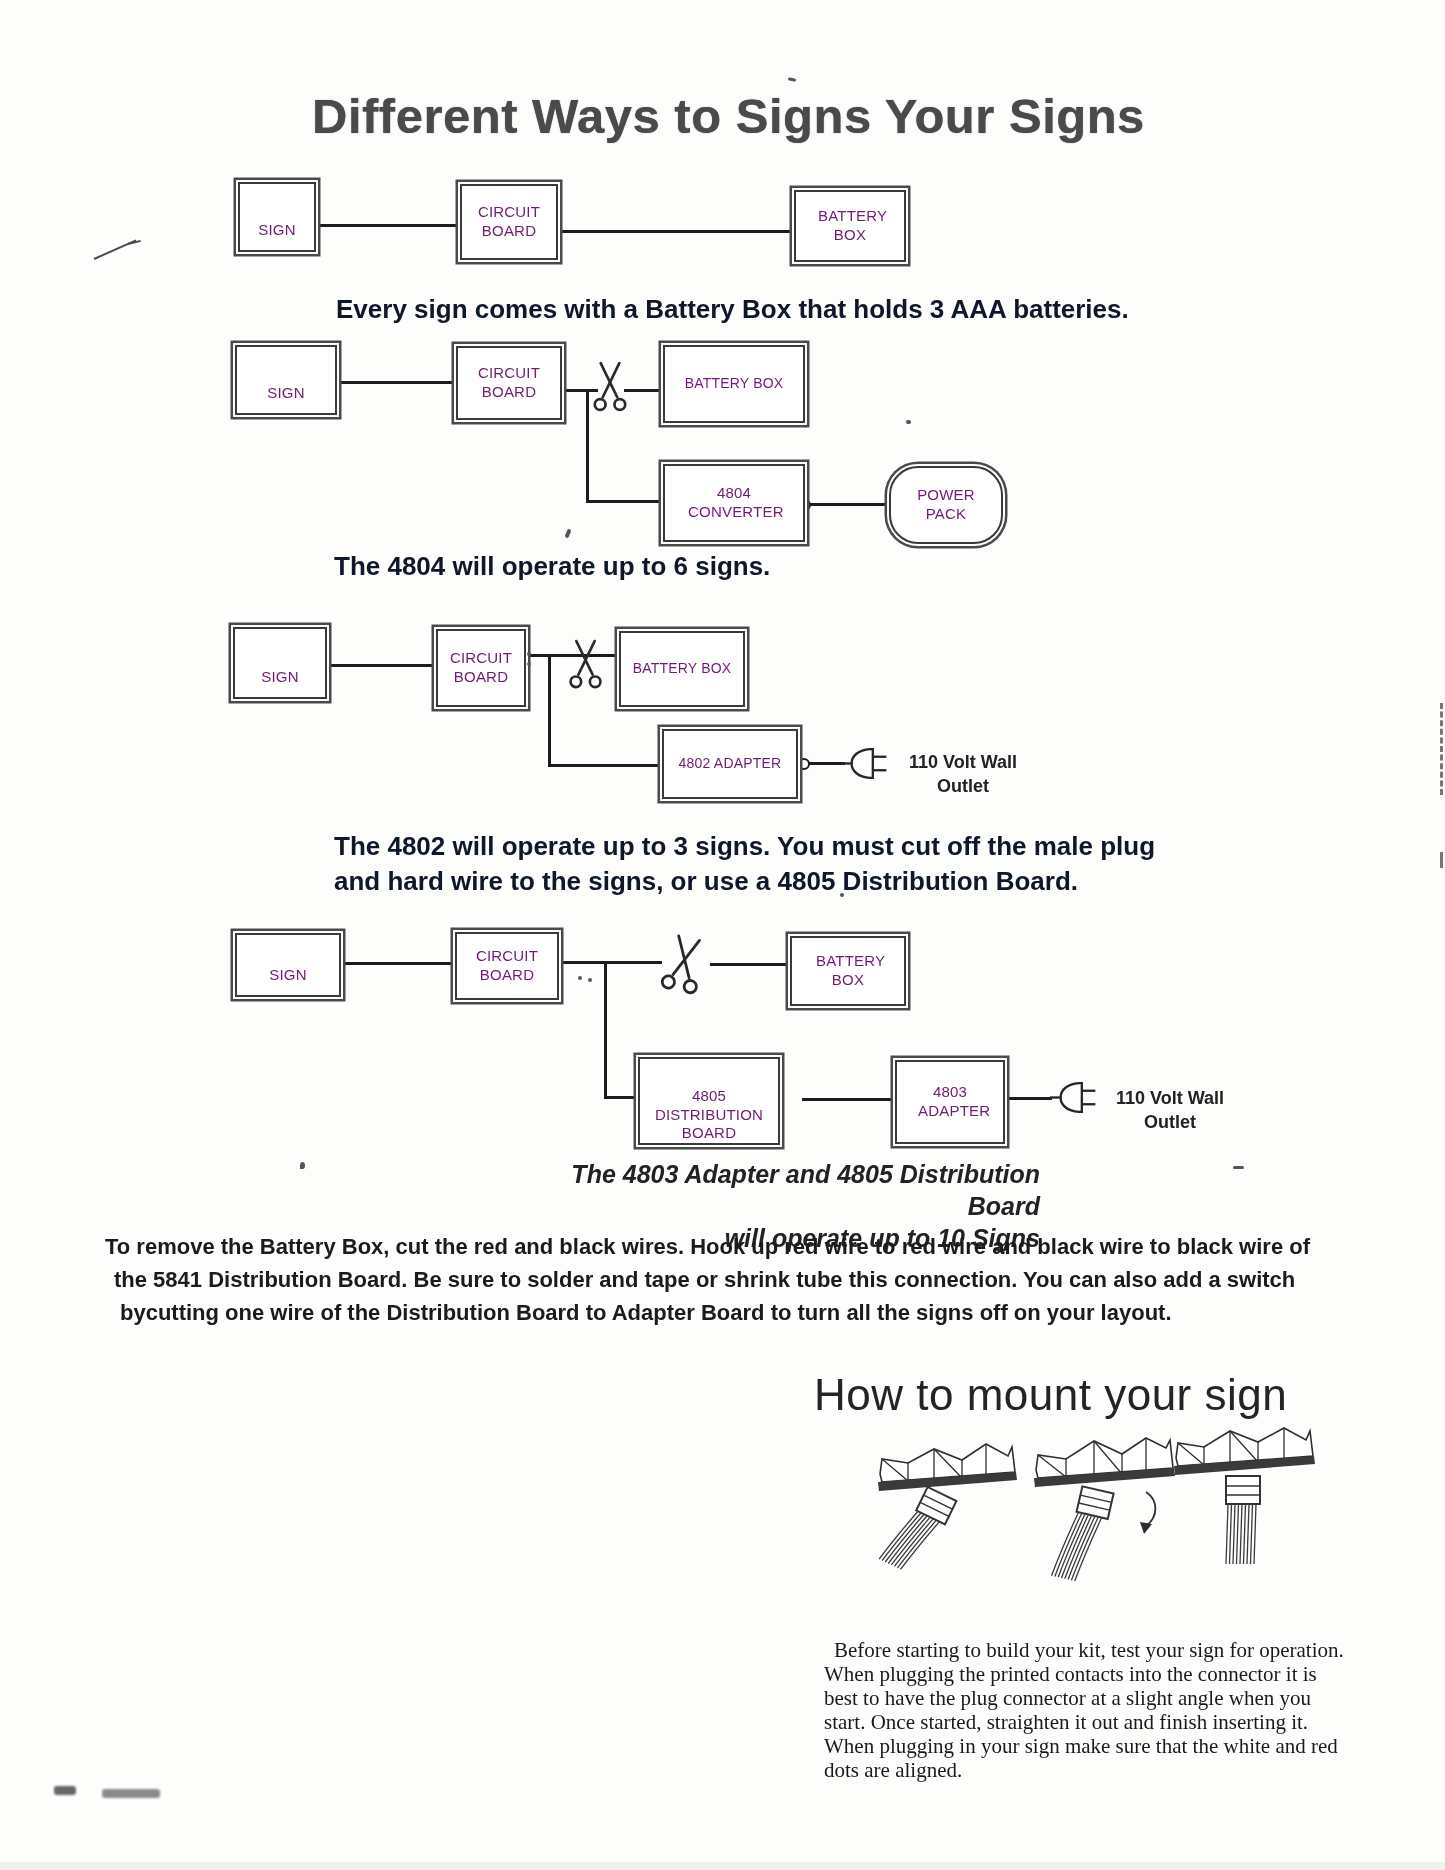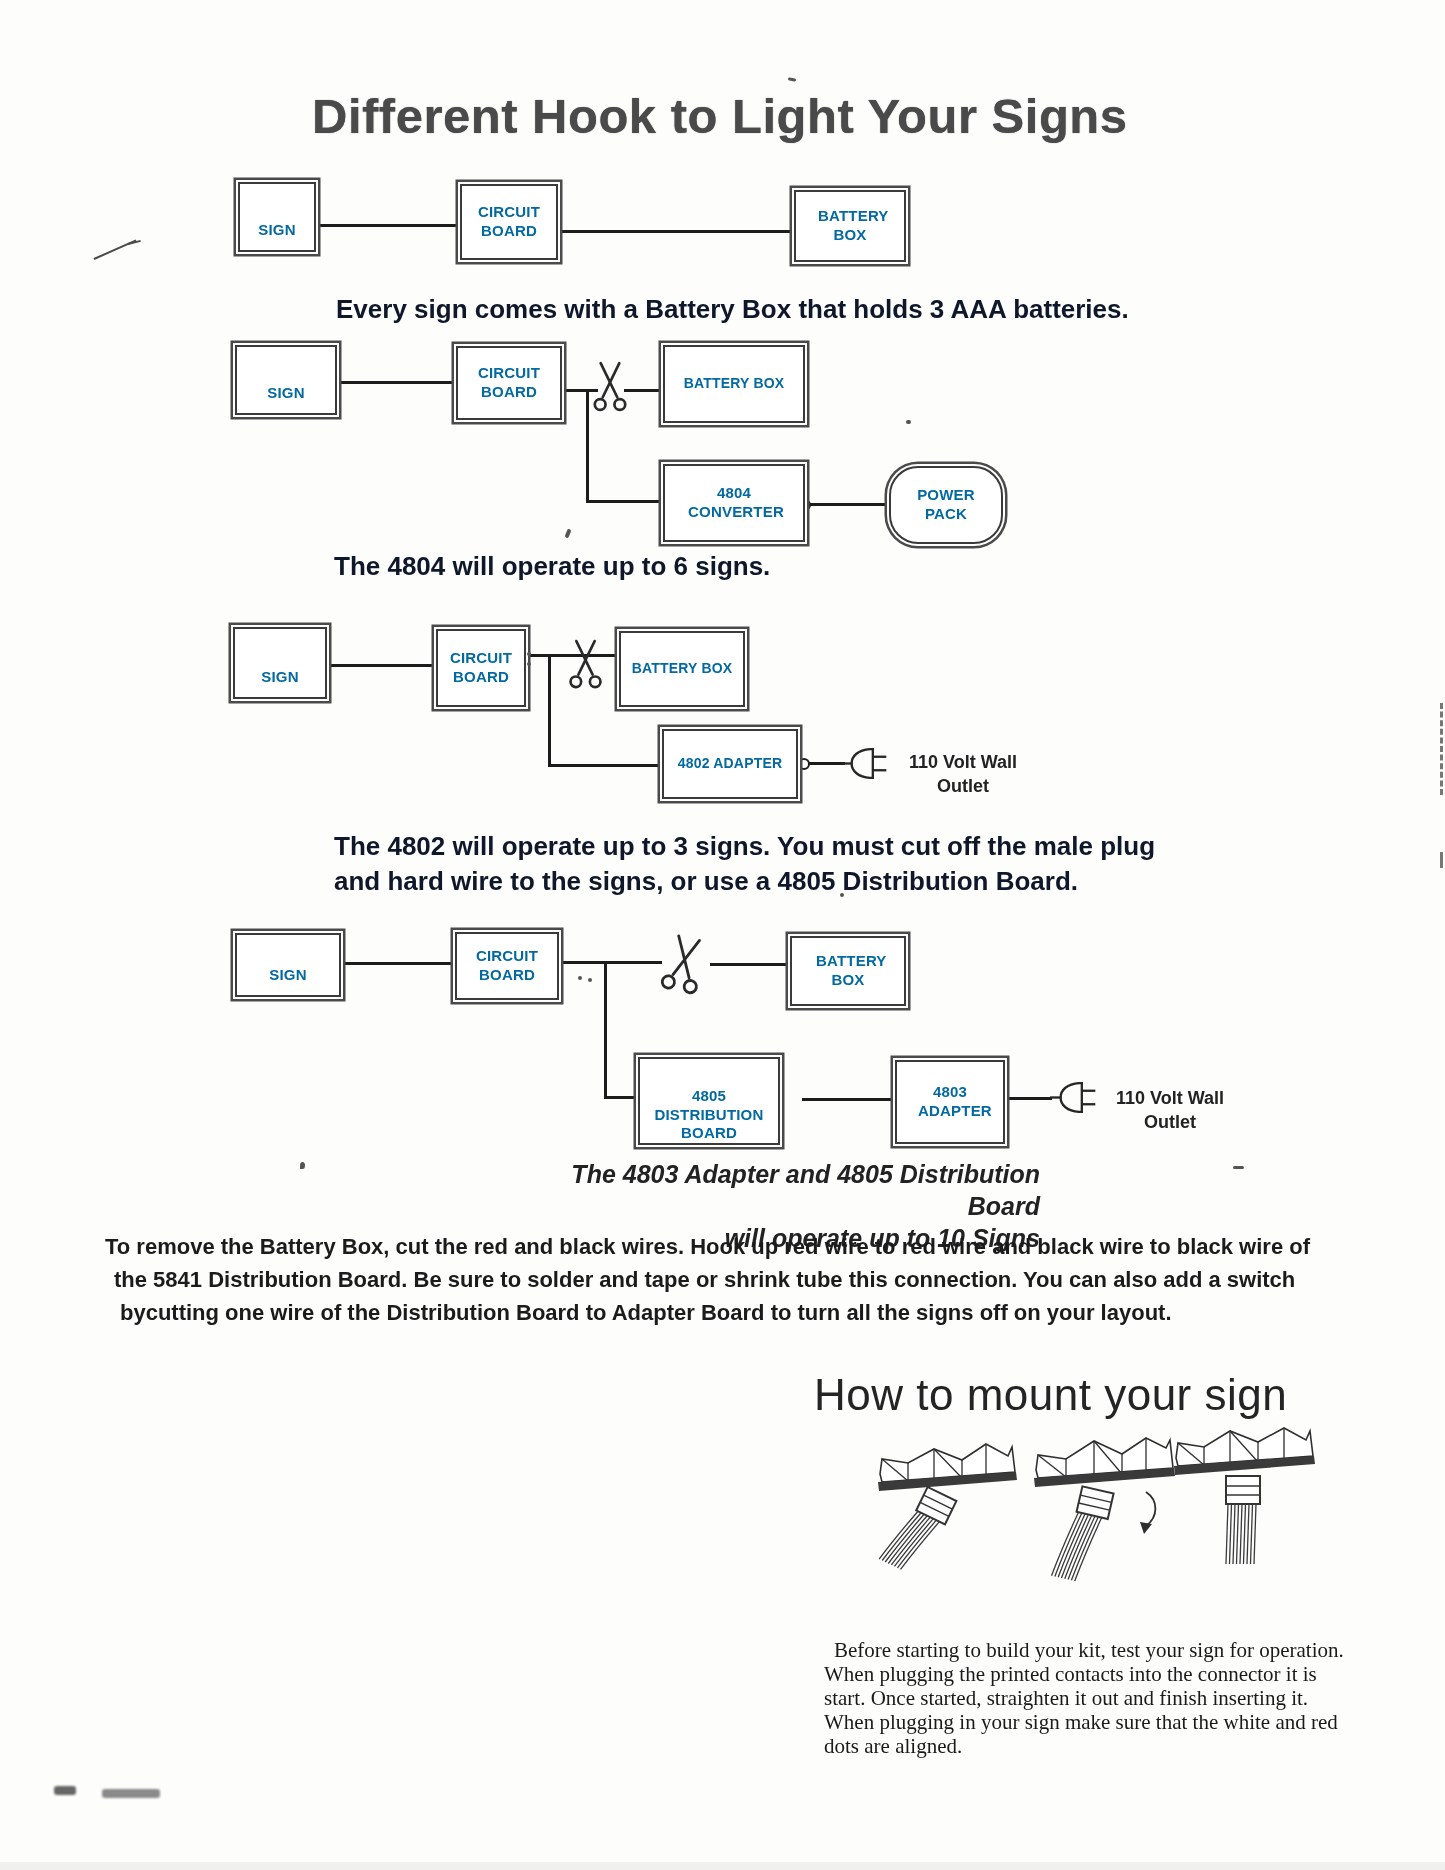--- a/index.html
+++ b/index.html
@@ -5,21 +5,21 @@
   html,body{margin:0;padding:0;background:#e8e8e6;}
   .page{position:relative;width:1445px;height:1870px;margin:0 auto;background:#fdfdfc;
         font-family:"Liberation Sans",sans-serif;color:#1f1f1f;overflow:hidden;}
   .title{position:absolute;font-size:49px;font-weight:800;color:#4a4a4a;letter-spacing:.5px;
          text-shadow:0 0 1px #5a5a5a;}
   .howto-title{position:absolute;font-size:44px;font-weight:400;color:#242424;letter-spacing:.5px;}
   .dbox{position:absolute;background:#fff;border:2.5px solid #3a3a3a;
         box-shadow:0 0 0 2px #fff,0 0 0 4.5px #4a4a4a;
         display:flex;align-items:center;justify-content:center;text-align:center;}
   .dbox.low{align-items:flex-end;padding-bottom:10px;box-sizing:border-box;}
-  .lbl{font-size:15px;font-weight:700;letter-spacing:.2px;color:#0369a1;line-height:1.25;}
+  .lbl{font-size:15px;font-weight:400;letter-spacing:.2px;color:#701a75;line-height:1.25;}
   .one{white-space:nowrap;font-size:14px;}
   .w60{max-width:64px;}
   .w90{max-width:92px;}
   .hline{position:absolute;height:3px;background:#1c1c1c;}
   .vline{position:absolute;width:3px;background:#1c1c1c;}
   .cap{position:absolute;font-size:26px;font-weight:600;color:#0f172a;}
   .cap-italic{position:absolute;font-size:25px;font-weight:600;font-style:italic;color:#222;
               text-align:right;line-height:32px;}
   .note{position:absolute;font-size:22px;font-weight:600;color:#1b1b1b;}
   .outlet{position:absolute;font-size:18px;font-weight:700;color:#222;text-align:center;line-height:24px;}
@@ -32,21 +32,21 @@
   .smudge{position:absolute;background:#8a8a8a;border-radius:3px;filter:blur(1.2px);}
   .edge-dash{position:absolute;border-left:3px dashed #777;}
   .bottom-strip{position:absolute;left:0;right:0;bottom:0;height:8px;background:#f0f0ee;}
   svg{display:block;}
 </style>
 </head>
 <body>
 
 <div class="page">
 
-  <div class="title" style="left:312px;top:88px;">Different Hook to Light Your Signs</div>
+  <div class="title" style="left:312px;top:88px;">Different Ways to Signs Your Signs</div>
 
   <div class="hline" style="left:316px;top:224px;width:146px;"></div>
   <div class="hline" style="left:554px;top:230px;width:242px;"></div>
   <div class="dbox low" style="left:238px;top:182px;width:78px;height:70px;">
     <span class="lbl">SIGN</span>
   </div>
   <div class="dbox" style="left:460px;top:184px;width:94px;height:72px;">
     <span class="lbl w60">CIRCUIT BOARD</span>
   </div>
   <div class="dbox" style="left:794px;top:190px;width:108px;height:68px;">
@@ -285,20 +285,21 @@
             <path d="M82.5 86 l -2 60"></path>
             <path d="M86 86 l -2 60"></path>
         </g>
       </g>
     </svg>
   </div>
 
   <div class="mount-note" style="left:824px;top:1638px;width:545px;">
     <div class="indent">Before starting to build your kit, test your sign for operation.</div>
     <div>When plugging the printed contacts into the connector it is</div>
+    <div>best to have the plug connector at a slight angle when you</div>
     <div>start. Once started, straighten it out and finish inserting it.</div>
     <div>When plugging in your sign make sure that the white and red</div>
     <div>dots are aligned.</div>
   </div>
 
   <div class="penmark" style="left:94px;top:258px;width:46px;transform:rotate(-24deg);"></div>
   <div class="penmark" style="left:128px;top:243px;width:13px;transform:rotate(-14deg);"></div>
   <div class="speck" style="left:788px;top:78px;width:8px;height:3px;transform:rotate(10deg);"></div>
   <div class="speck" style="left:906px;top:420px;width:5px;height:4px;"></div>
   <div class="speck" style="left:566px;top:529px;width:4px;height:9px;transform:rotate(22deg);"></div>

